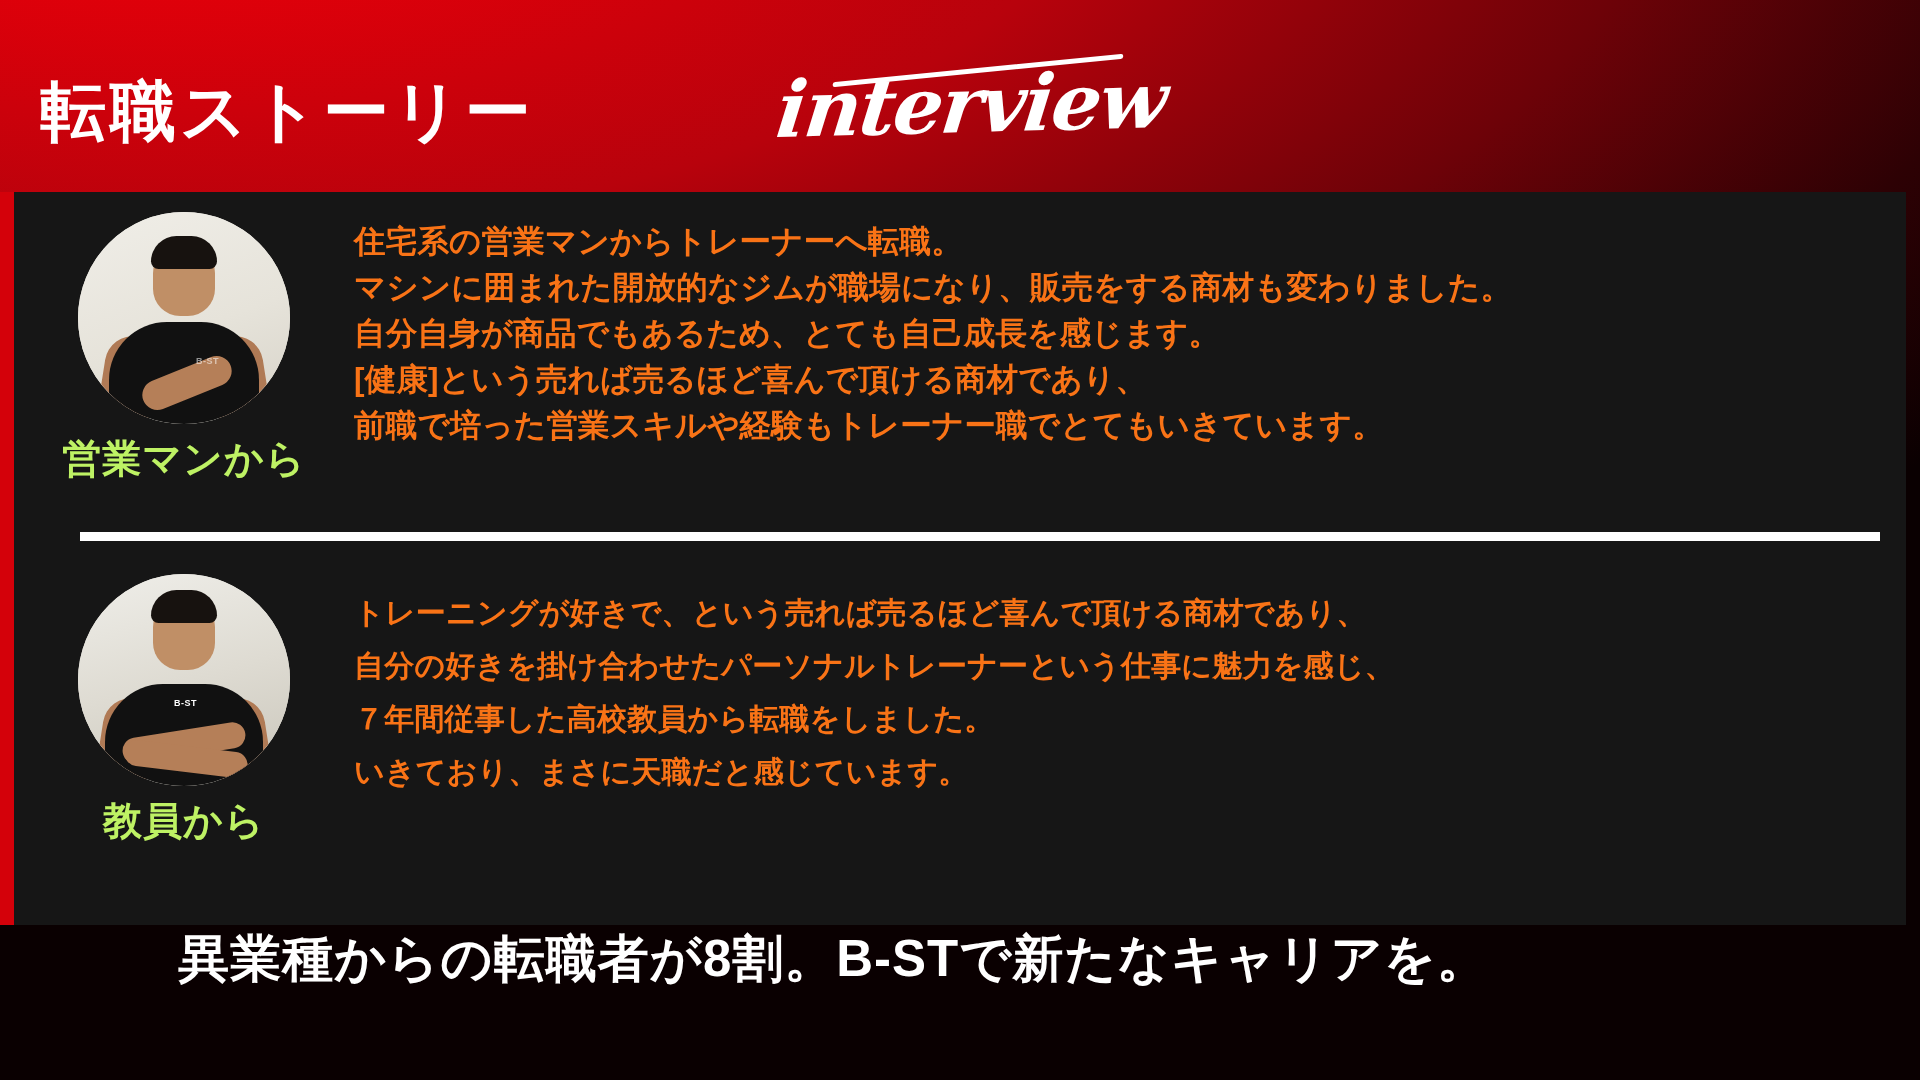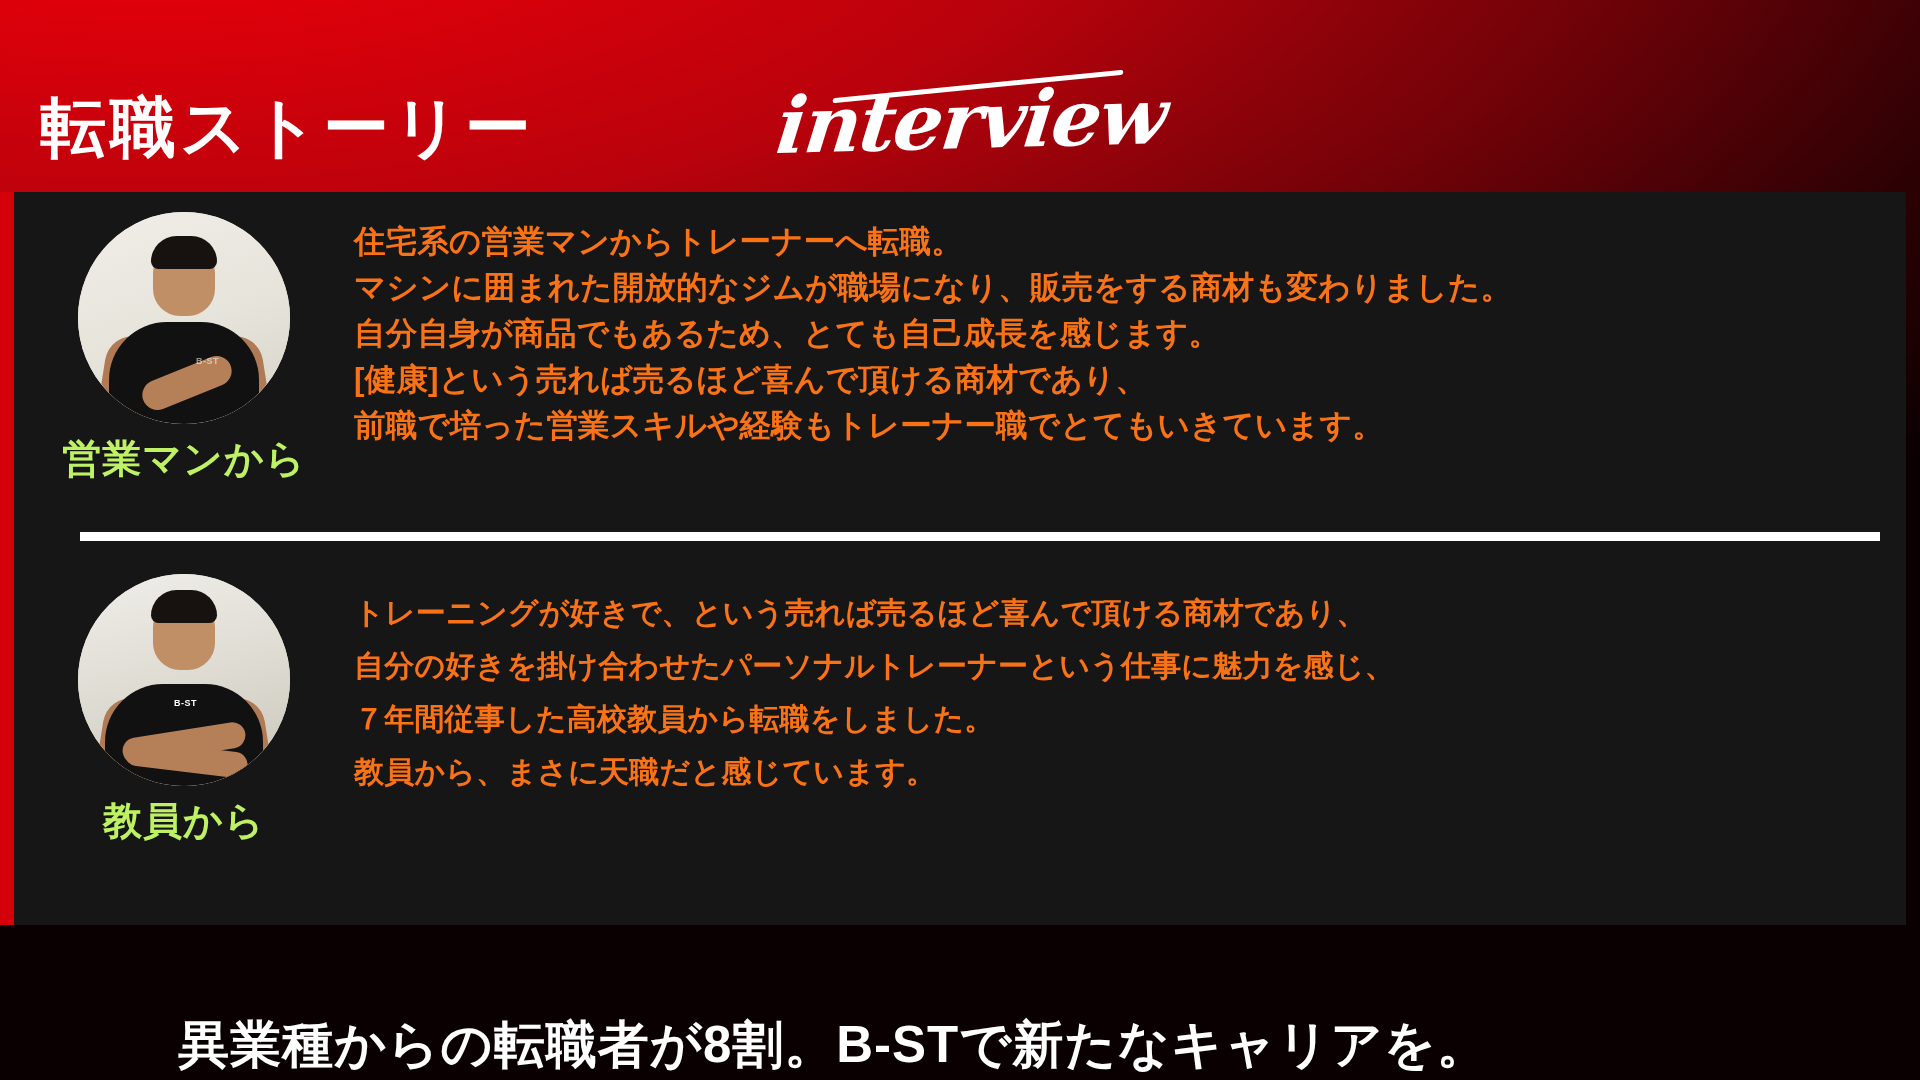--- a/index.html
+++ b/index.html
@@ -17,21 +17,21 @@
     height: 1080px;
     overflow: hidden;
     background:
       radial-gradient(ellipse 120% 95% at 8% -18%, #f2000c 0%, #e0000a 18%, #b8020c 42%, #6d0208 66%, #2d0104 84%, #0a0001 100%);
   }
 
   
   .header {
     position: absolute;
     left: 0;
-    top: 16px;
+    top: 0;
     width: 1920px;
     height: 144px;
   }
   .headline {
     position: absolute;
     left: 40px;
     top: 78px;
     font-size: 66px;
     font-weight: 700;
     color: #ffffff;
@@ -151,21 +151,21 @@
   }
 
   
   .footer {
     position: absolute;
     left: 0;
     top: 925px;
     width: 1667px;
     height: 155px;
     display: flex;
-    align-items: flex-end;
+    align-items: flex-start;
     justify-content: center;
   }
   .footer-text {
     font-size: 51px;
     font-weight: 700;
     color: #ffffff;
     letter-spacing: 1px;
     white-space: nowrap;
   }
 
@@ -279,21 +279,21 @@
           <div class="ph-head" style="top:22px;"></div>
           <div class="ph-hair" style="top:16px;"></div>
           <div class="ph-logo" style="left:96px; bottom:78px;">B-ST</div>
         </div>
         <div class="person-label">教員から</div>
       </div>
       <div class="body-text">
         <div class="line">トレーニングが好きで、という売れば売るほど喜んで頂ける商材であり、</div>
         <div class="line">自分の好きを掛け合わせたパーソナルトレーナーという仕事に魅力を感じ、</div>
         <div class="line">７年間従事した高校教員から転職をしました。</div>
-        <div class="line">教員から、まさに天職だと感じています。</div>
+        <div class="line">いきており、まさに天職だと感じています。</div>
       </div>
     </div>
 
   </div>
 
   <div class="footer">
     <div class="footer-text">異業種からの転職者が8割。B-STで新たなキャリアを。</div>
   </div>
 
 </div>

